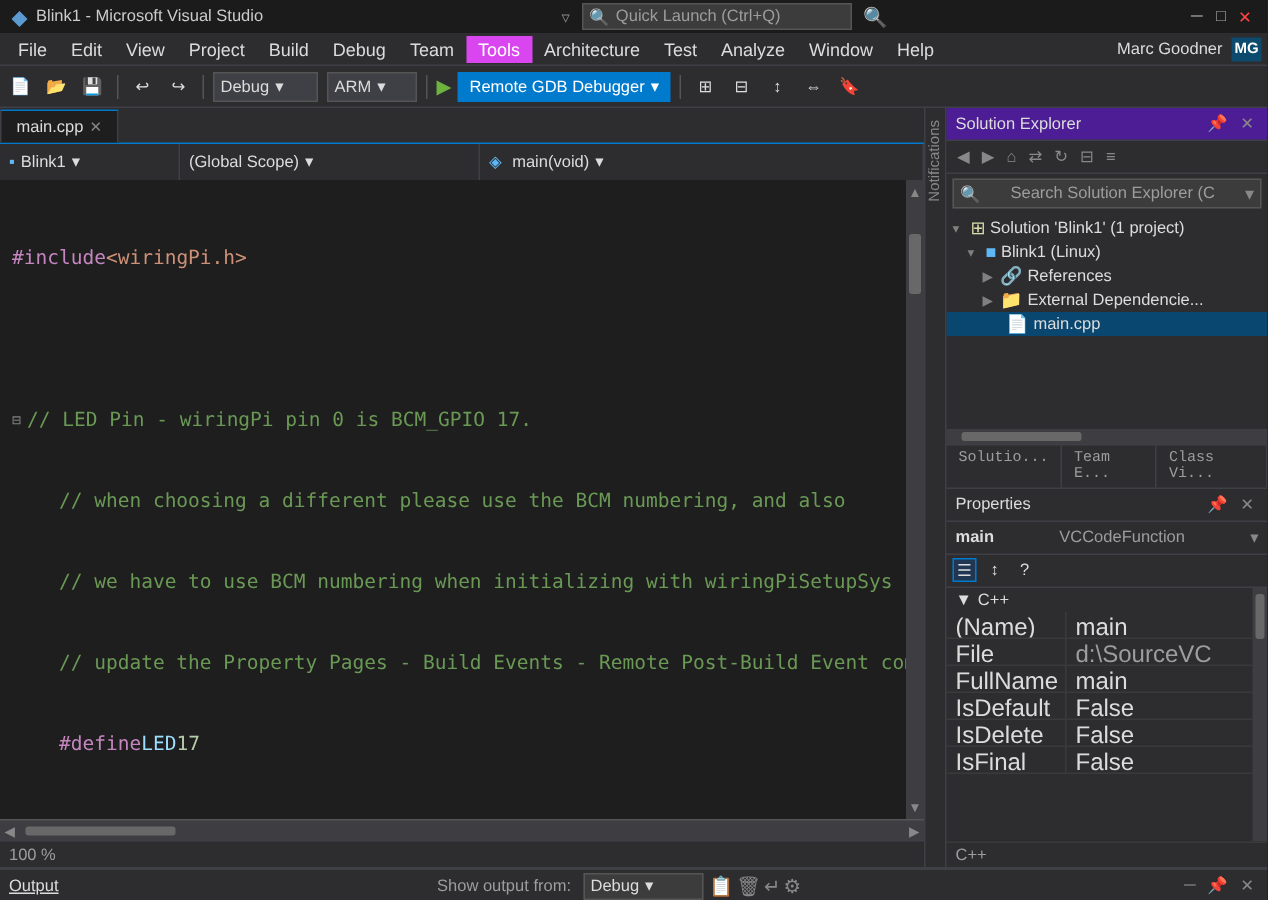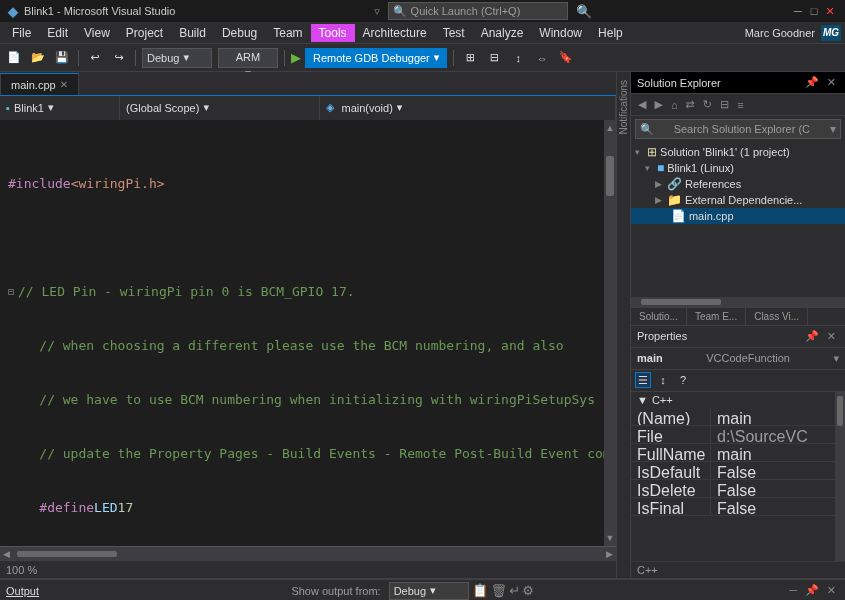--- a/index.html
+++ b/index.html
@@ -154,21 +154,21 @@
     .code-editor {
       flex: 1;
       background: #1e1e1e;
       overflow: hidden;
       position: relative;
       display: flex;
     }
     .code-scroll {
       flex: 1;
       overflow: hidden;
-      padding: 19px 0;
+      padding: 8px 0;
     }
     .code-content {
       font-family: 'Consolas', monospace;
       font-size: 13px;
       line-height: 18px;
       padding: 0 8px;
       white-space: pre;
       color: #dcdcdc;
     }
     .code-line { display: flex; align-items: center; min-height: 18px; }
@@ -212,21 +212,21 @@
     .right-panel {
       width: 215px;
       background: #2d2d30;
       display: flex;
       flex-direction: column;
       border-left: 1px solid #3f3f46;
     }
 
     
     .panel-header {
-      background: #000000;
+      background: #4c1d95;
       height: 22px;
       display: flex;
       align-items: center;
       justify-content: space-between;
       padding: 0 6px;
       border-bottom: 1px solid #3f3f46;
     }
     .panel-title { font-size: 11px; color: #dcdcdc; font-weight: normal; }
     .panel-buttons { display: flex; gap: 2px; }
     .panel-btn { color: #888; font-size: 11px; cursor: pointer; padding: 1px 3px; }
@@ -285,20 +285,21 @@
     .bottom-tabs {
       display: flex;
       border-top: 1px solid #3f3f46;
     }
     .bottom-tab {
       padding: 3px 8px;
       font-size: 10px;
       color: #9d9d9d;
       cursor: pointer;
       border-right: 1px solid #3f3f46;
+      font-family: Liberation Mono, monospace;
     }
 
     
     .props-panel {
       border-top: 1px solid #3f3f46;
       display: flex;
       flex-direction: column;
     }
     .props-header {
       background: #2d2d30;
@@ -455,38 +456,38 @@
   <span class="menu-item">Debug</span>
   <span class="menu-item">Team</span>
   <span class="menu-item active">Tools</span>
   <span class="menu-item">Architecture</span>
   <span class="menu-item">Test</span>
   <span class="menu-item">Analyze</span>
   <span class="menu-item">Window</span>
   <span class="menu-item">Help</span>
   <div style="flex:1;"></div>
   <span style="font-size:11px;color:#dcdcdc;padding:0 6px;">Marc Goodner</span>
-  <div style="width:20px;height:16px;background:#0c4a6e;display:flex;align-items:center;justify-content:center;font-size:10px;color:white;font-weight:bold;font-style:italic;">MG</div>
+  <div style="width:20px;height:16px;background:#0c4a6e;display:flex;align-items:center;justify-content:center;font-size:10px;color:white;font-weight:bold;">MG</div>
 </div>
 
 <div class="toolbar">
 
   <div class="toolbar-btn">📄</div>
   <div class="toolbar-btn">📂</div>
   <div class="toolbar-btn">💾</div>
   <div class="toolbar-separator"></div>
   <div class="toolbar-btn">↩</div>
   <div class="toolbar-btn">↪</div>
   <div class="toolbar-separator"></div>
 
   <div class="toolbar-dropdown debug-dropdown">
     <span>Debug</span>
     <span>▾</span>
   </div>
-  <div class="toolbar-dropdown arch-dropdown" style="margin-left:2px;flex-direction:column;">
+  <div class="toolbar-dropdown arch-dropdown" style="margin-left:2px;">
     <span>ARM</span>
     <span>▾</span>
   </div>
   <div class="toolbar-separator"></div>
 
   <span class="play-icon">▶</span>
   <div class="debugger-btn">
     <span>Remote GDB Debugger</span>
     <span>▾</span>
   </div>

